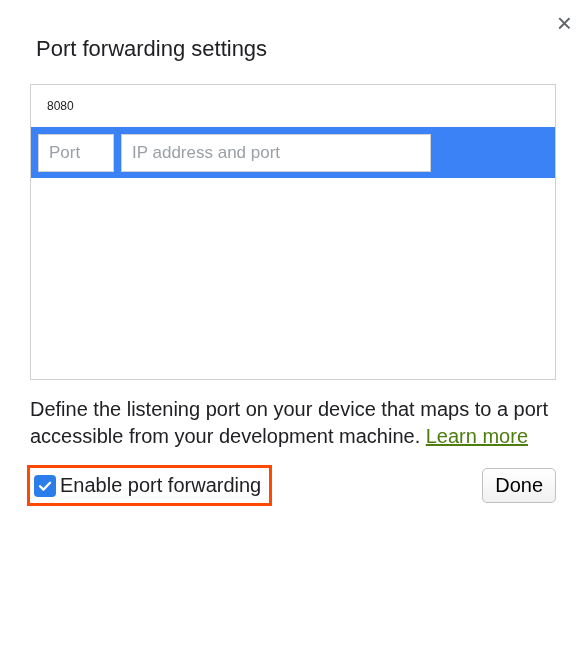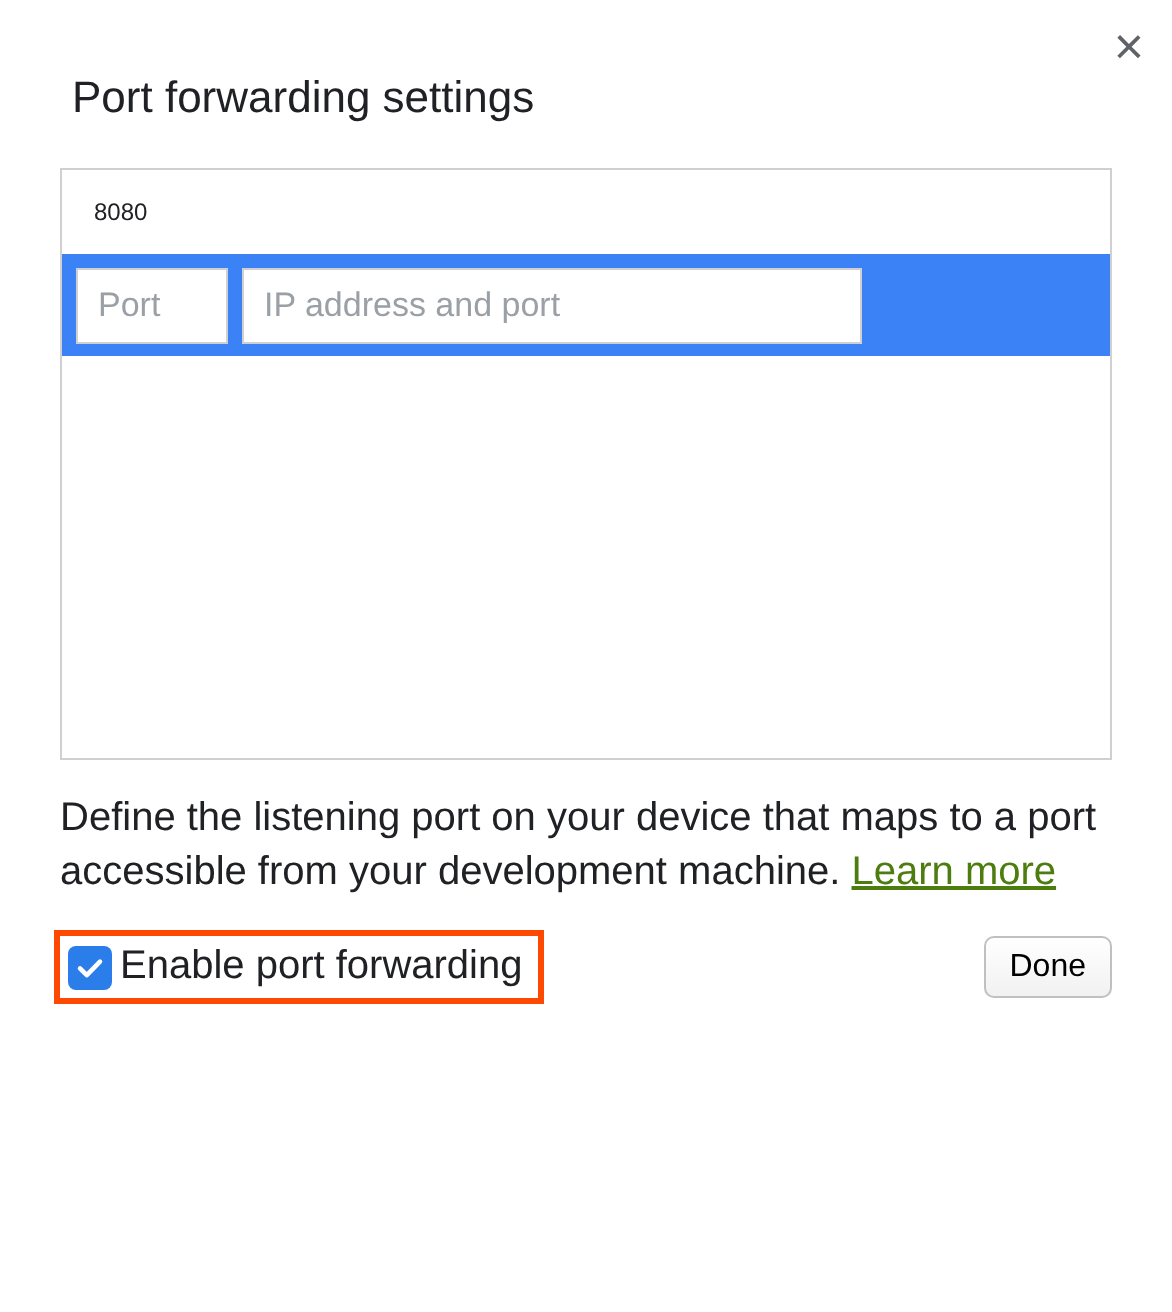--- a/index.html
+++ b/index.html
@@ -110,21 +110,21 @@
       align-items: center;
       justify-content: center;
       flex-shrink: 0;
     }
     .checkbox svg { display: block; }
     .done-btn {
       background: linear-gradient(#ffffff, #f1f1f1);
       border: 1px solid #c0c0c0;
       border-radius: 5px;
       padding: 5px 12px;
-      font-size: 16px;
+      font-size: 20px;
       cursor: pointer;
       font-family: inherit;
     }
   </style>
 </head>
 <body>
 
 <button class="close-btn">×</button>
 
 <h1 class="title">Port forwarding settings</h1>

